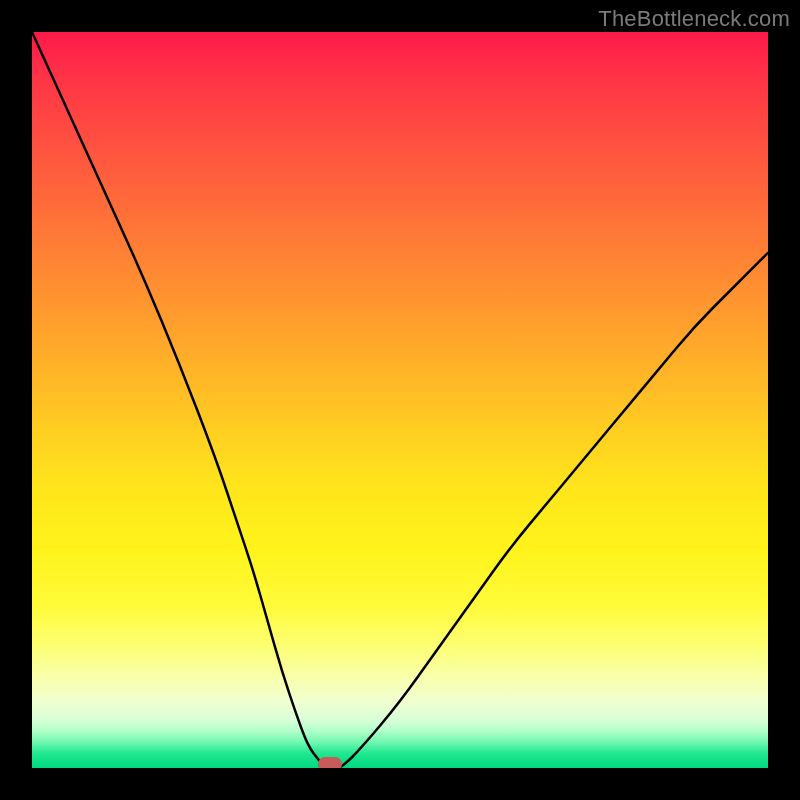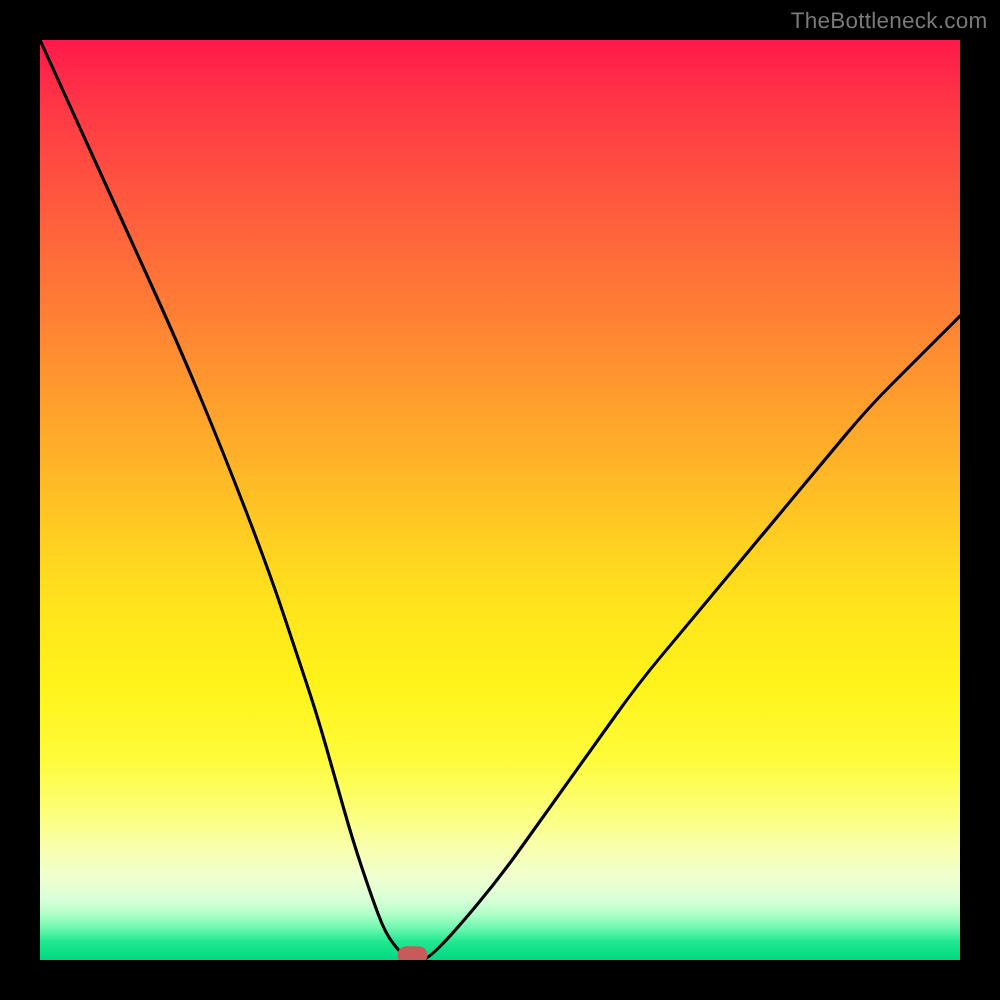--- a/index.html
+++ b/index.html
@@ -46,21 +46,21 @@
       #b0ffc8 95%,
       #70f8b0 96.5%,
       #20e890 98%,
       #00d880 100%);
   }
   .watermark {
     position: absolute;
     top: 6px;
     right: 10px;
     color: #7a7a7a;
-    font-size: 18px;
+    font-size: 22px;
     font-weight: 500;
     letter-spacing: 0.2px;
     z-index: 10;
   }
   .curve-svg {
     position: absolute;
     inset: 0;
     width: 100%;
     height: 100%;
     z-index: 5;

